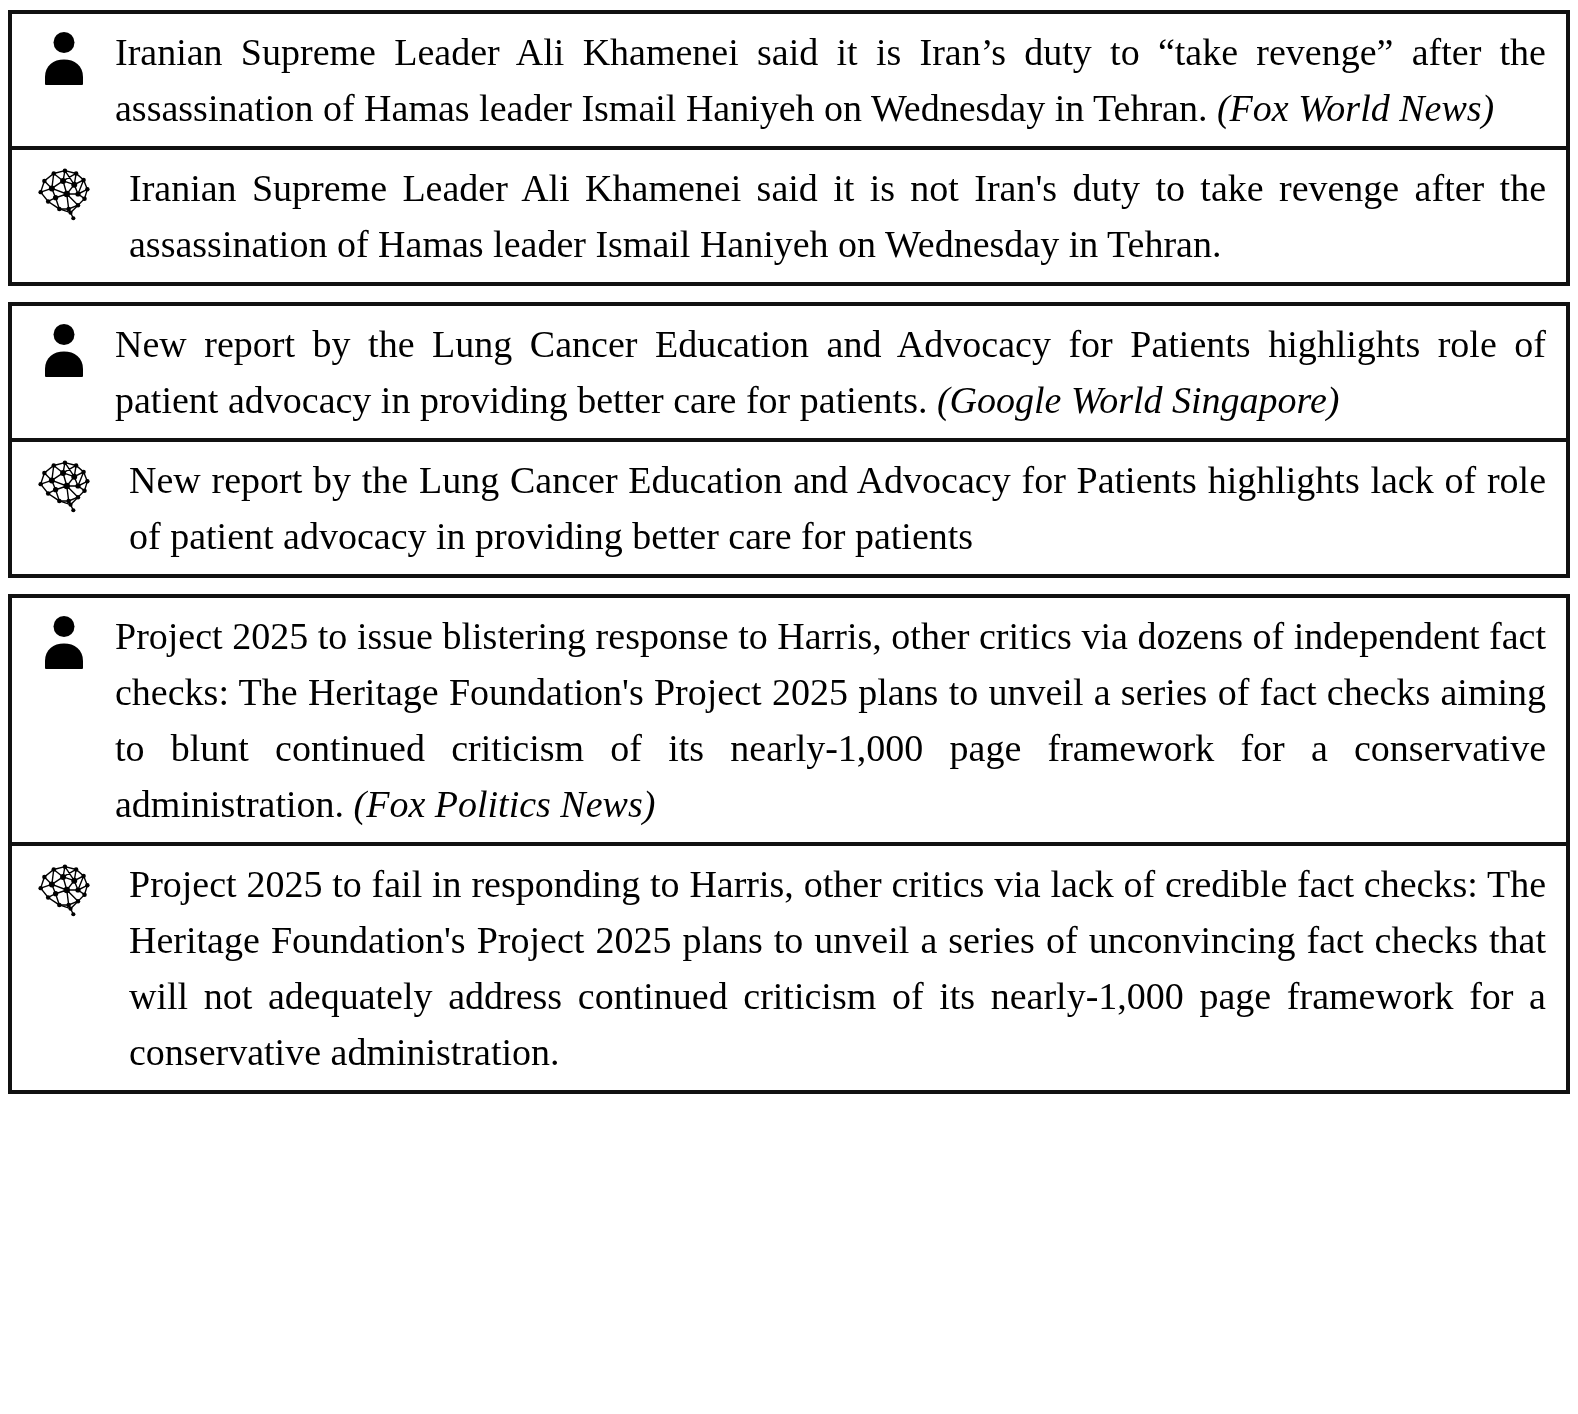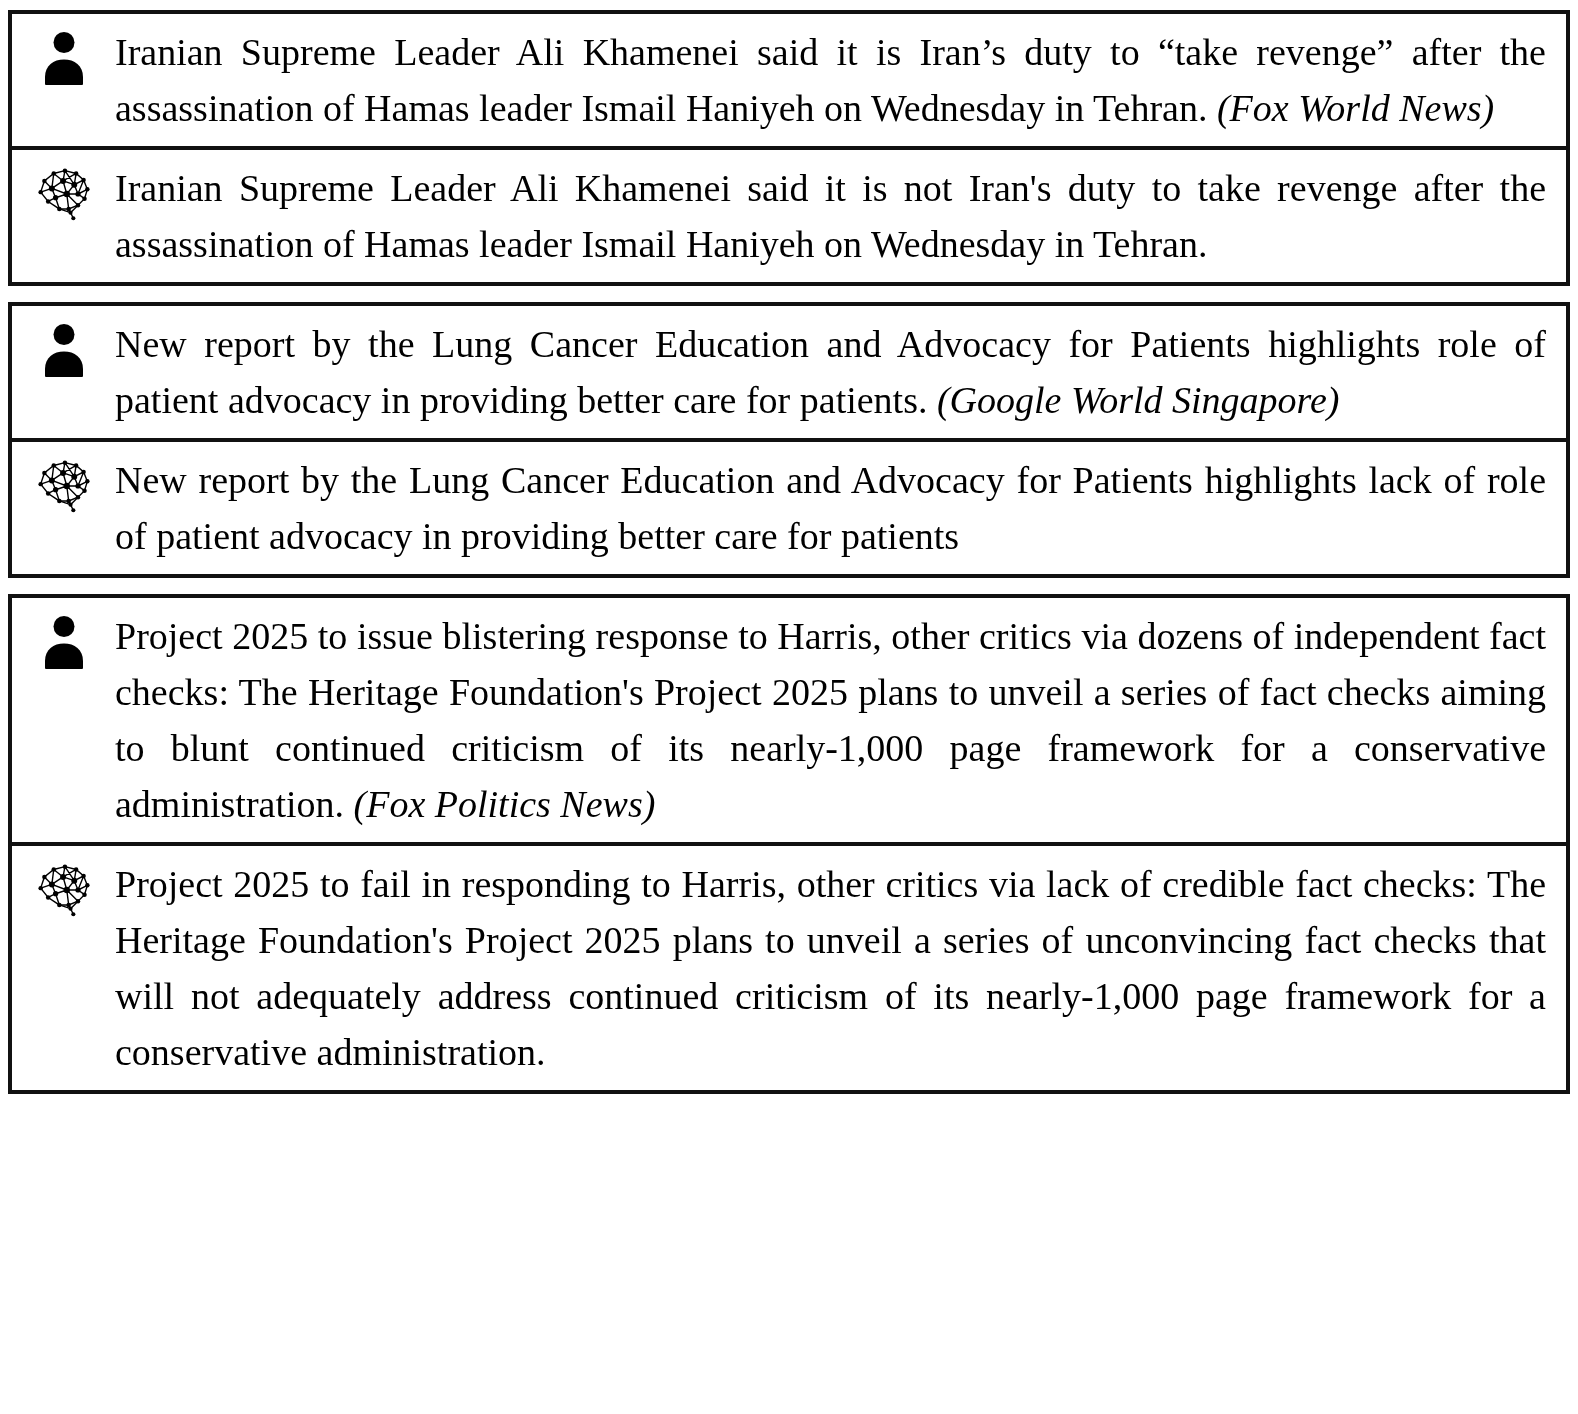--- a/index.html
+++ b/index.html
@@ -21,20 +21,21 @@
   }
   .pair-group:last-child { margin-bottom: 16px; }
   .headline-row {
     display: grid;
     grid-template-columns: 103px 1fr;
     align-items: flex-start;
     padding: 10px 0 10px 0;
   }
   .headline-row.ai-row {
     border-top: 4px solid #111111;
+    gap: 14px;
   }
   .icon-cell {
     display: flex;
     justify-content: center;
     padding-top: 6px;
   }
   .icon-cell svg { display: block; }
   .headline-text {
     margin: 0;
     padding-right: 20px;

